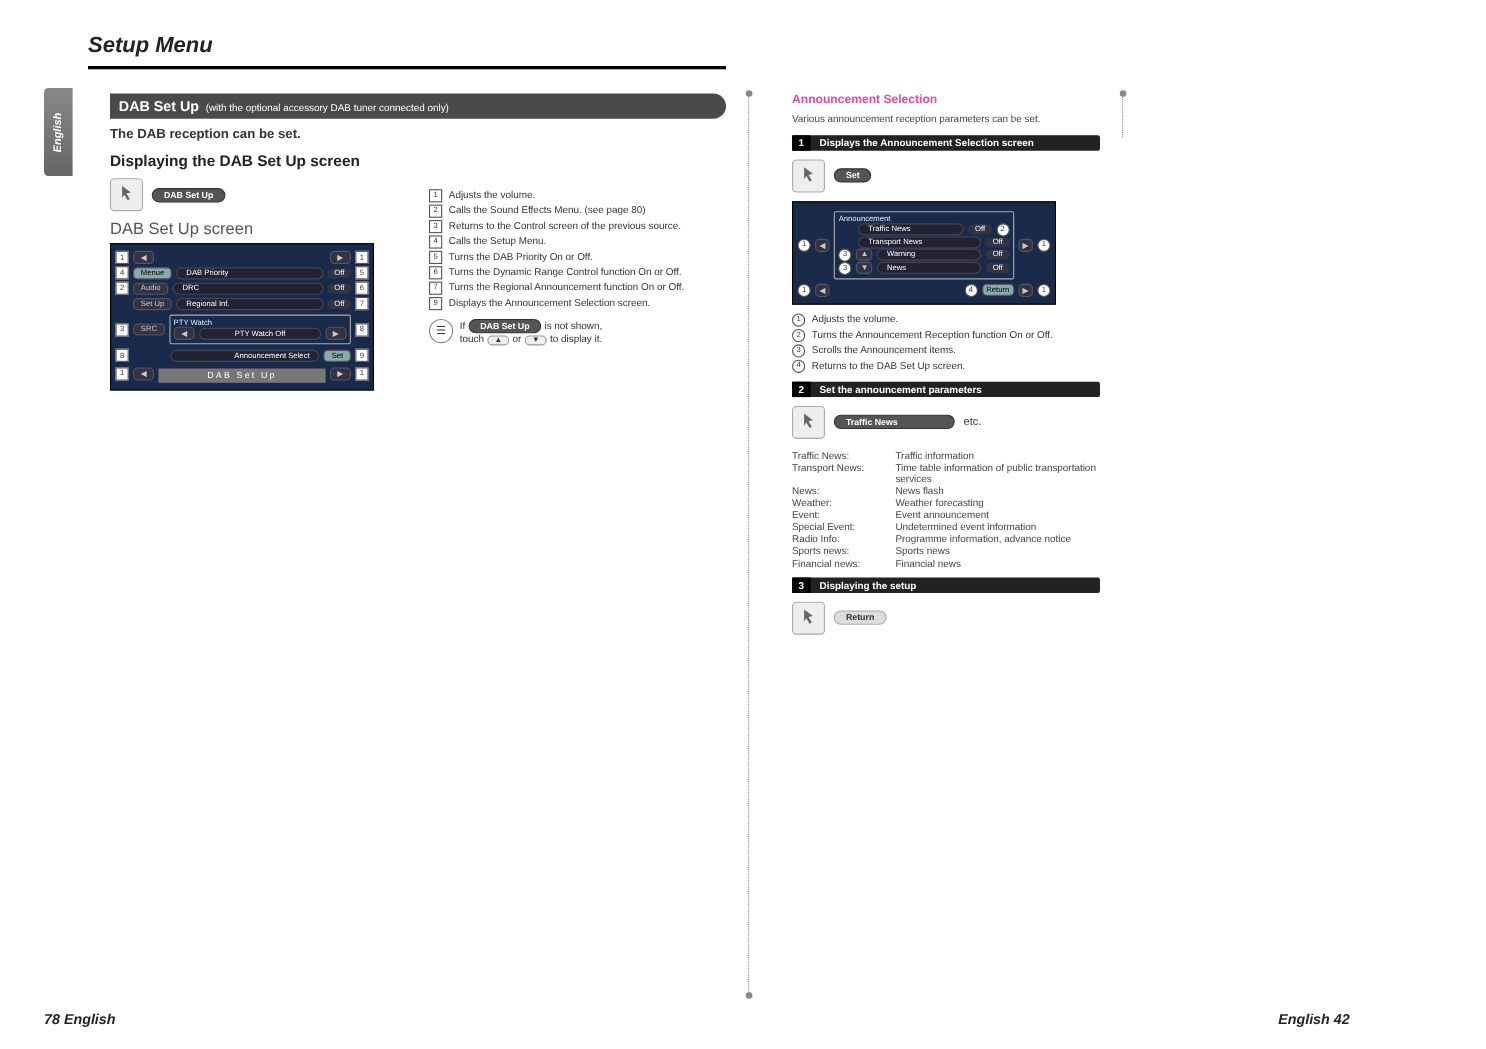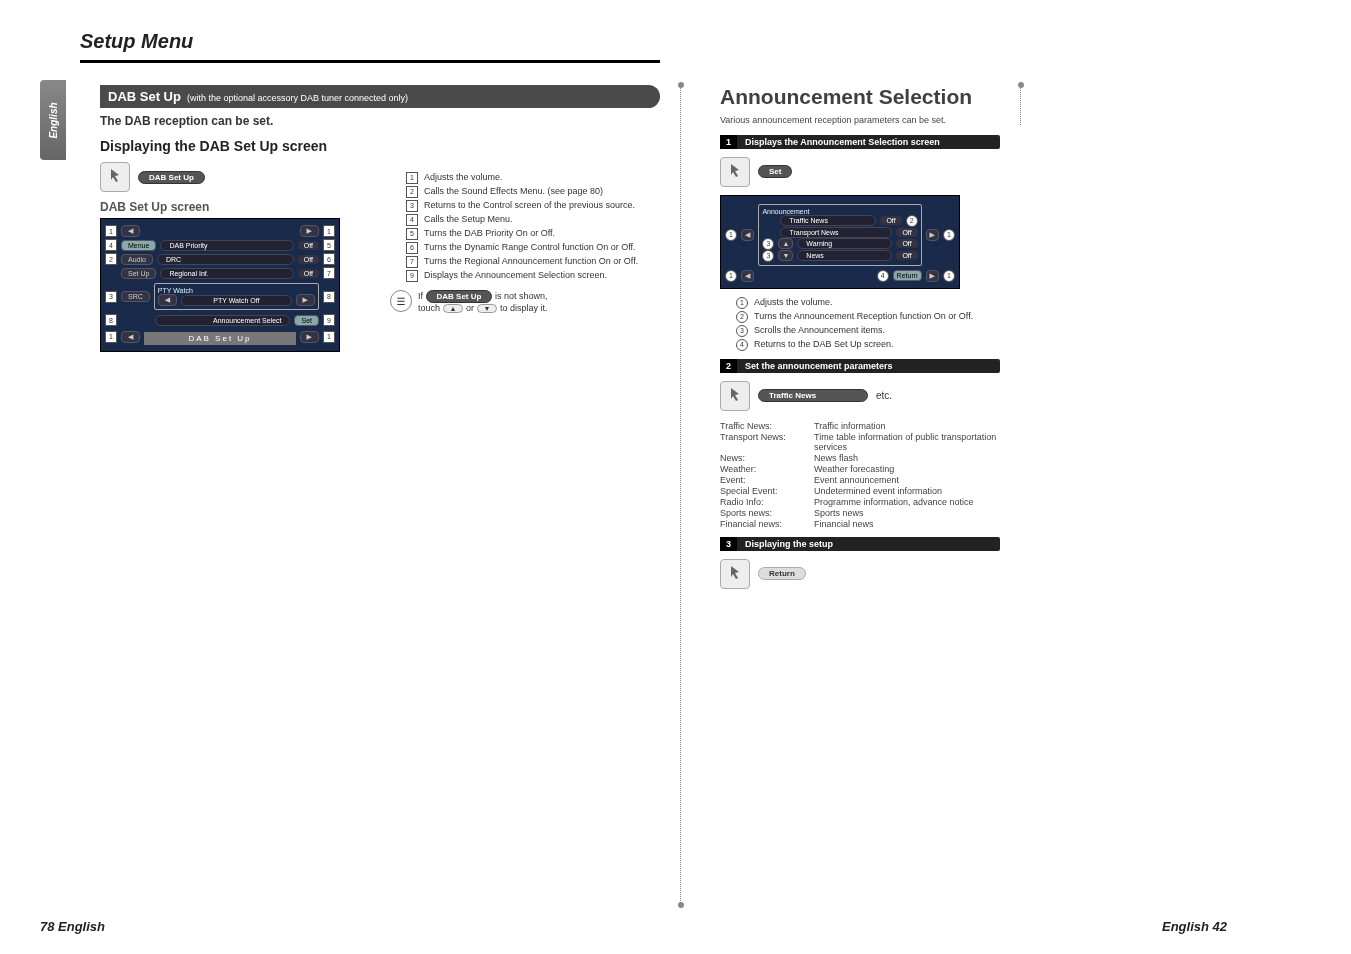--- a/index.html
+++ b/index.html
@@ -95,21 +95,21 @@
     border: 1px solid #aaa;
     border-radius: 10px;
     padding: 1px 10px;
     font-size: 8px;
     color: #333;
     font-weight: bold;
   }
   .pill-dark {
     background: #555; color: #fff; border-color: #333;
   }
-  .caption { font-size: 12px; color: #555; margin: 4px 0; font-weight: bold; }
+  .caption { font-size: 15px; color: #555; margin: 4px 0; }
   .screenshot {
     width: 240px;
     background: #1a2a4a;
     border: 1px solid #000;
     padding: 4px;
     color: #fff;
     font-size: 8px;
     position: relative;
   }
   .scr-row {
@@ -131,40 +131,40 @@
   .marker {
     display: inline-flex; width: 12px; height: 12px;
     border: 1px solid #555; font-size: 7px;
     align-items:center; justify-content:center; background:#fff; color:#333;
   }
   .circ-marker {
     display: inline-flex; width: 12px; height: 12px;
     border: 1px solid #555; font-size: 7px; border-radius: 50%;
     align-items:center; justify-content:center; background:#fff; color:#333;
   }
-  .numlist { margin: 2px 16px; display: flex; gap: 6px; font-size: 9px; line-height: 1.3; justify-content: space-between; }
+  .numlist { margin: 2px 0; display: flex; gap: 6px; font-size: 9px; line-height: 1.3; justify-content: space-between; }
   .numlist .txt { flex: 1; }
   .step-hdr {
     background: #222; color: #fff; display: flex; align-items:center;
     font-size: 9px; font-weight: bold; margin: 8px 0 6px 0;
     border-radius: 2px;
   }
   .step-hdr .num {
     background: #000; padding: 2px 6px; margin-right: 4px;
   }
   .step-hdr .lbl { padding: 2px 4px; }
   .note-row { display:flex; gap:6px; align-items:flex-start; margin-top:8px; font-size:9px; }
   .note-icon {
     width:22px;height:22px;border:1px solid #888;border-radius:50%;
     display:flex;align-items:center;justify-content:center;font-size:10px;
   }
   .sep-v1 { position:absolute; top:85px; left:680px; width:0; height:820px; border-left:1px dotted #888; }
   .sep-v2 { position:absolute; top:85px; left:1020px; width:0; height:40px; border-left:1px dotted #888; }
   .sep-bullet { position:absolute; left:-3px; width:6px; height:6px; background:#888; border-radius:50%; }
-  .h3 { font-size: 21px; font-weight: bold; color:#404040; margin-bottom: 6px; }
+  .h3 { font-size: 11px; font-weight: bold; color:#ec4899; margin-bottom: 6px; }
   .para { font-size: 9px; color:#444; line-height:1.3; margin-bottom:6px; }
   .defs { font-size: 9px; color:#444; }
   .defs .row { display:flex; gap:4px; margin:1px 0; }
   .defs .k { width:90px; }
   .defs .v { flex:1; }
   .footer-l {
     position:absolute; left:40px; bottom:20px;
     font-style: italic; font-weight: bold; font-size: 13px; color:#222;
   }
   .footer-r {

